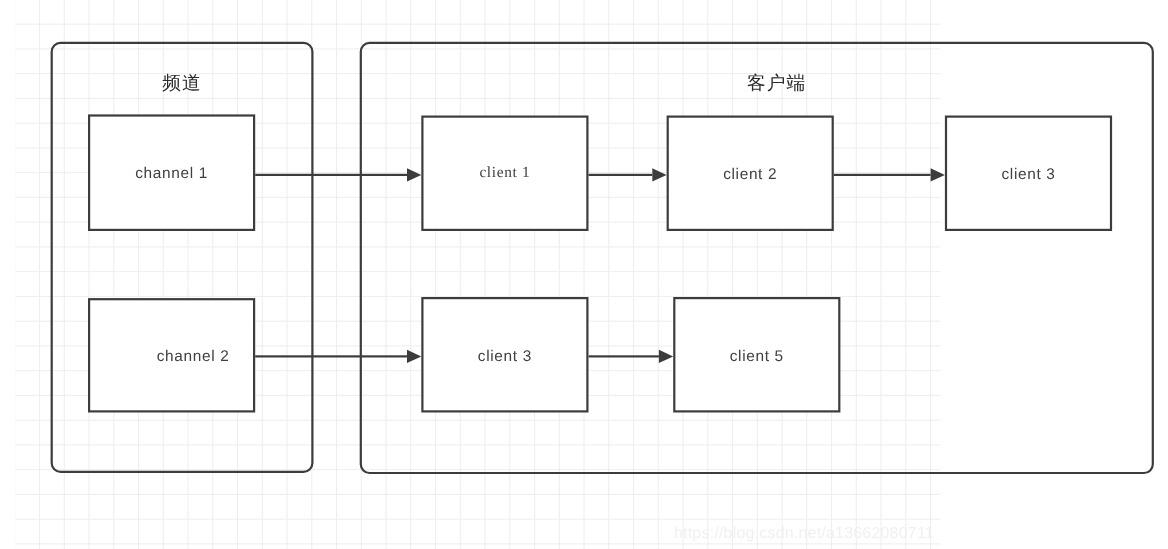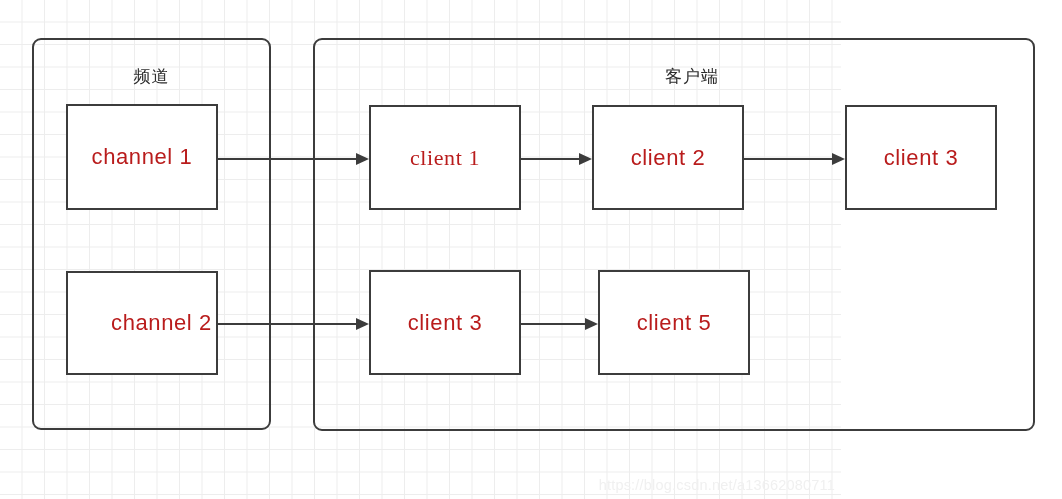--- a/index.html
+++ b/index.html
@@ -5,21 +5,21 @@
   html,body{margin:0;padding:0;}
   body{
     width:1062px;height:499px;
     background:#ffffff;
     font-family:"Liberation Sans","DejaVu Sans",sans-serif;
     overflow:hidden;
     position:relative;
   }
   
   #canvas{
-    position:absolute;left:0;top:0;width:841px;height:499px;
+    position:absolute;left:14px;top:0;width:841px;height:499px;
     background-color:#ffffff;
     background-image:
       linear-gradient(to right, #ededed 1px, transparent 1px),
       linear-gradient(to bottom, #ededed 1px, transparent 1px);
     background-size:22.5px 22.5px;
     background-position:-1px -1px;
   }
   
   .group{
     position:absolute;
@@ -45,22 +45,22 @@
   #group-client .group-title{top:28px;padding-left:36px;}
   
   .node{
     position:absolute;
     border:2.2px solid #3c3c3c;
     background:#ffffff;
     box-sizing:border-box;
     display:flex;
     align-items:center;
     justify-content:center;
-    font-size:22px;
-    color:#b91c1c;
+    font-size:14px;
+    color:#404040;
     letter-spacing:0.6px;
     white-space:nowrap;
   }
   #node-channel-1{left:66px;top:104px;width:152px;height:106px;}
   #node-channel-2{left:66px;top:271px;width:152px;height:104px;padding-left:39px;}
   #node-client-1{left:369px;top:105px;width:152px;height:105px;font-family:Liberation Serif, serif;}
   #node-client-2{left:592px;top:105px;width:152px;height:105px;}
   #node-client-3{left:845px;top:105px;width:152px;height:105px;}
   #node-client-4{left:369px;top:270px;width:152px;height:105px;}
   #node-client-5{left:598px;top:270px;width:152px;height:105px;text-align:right;}

